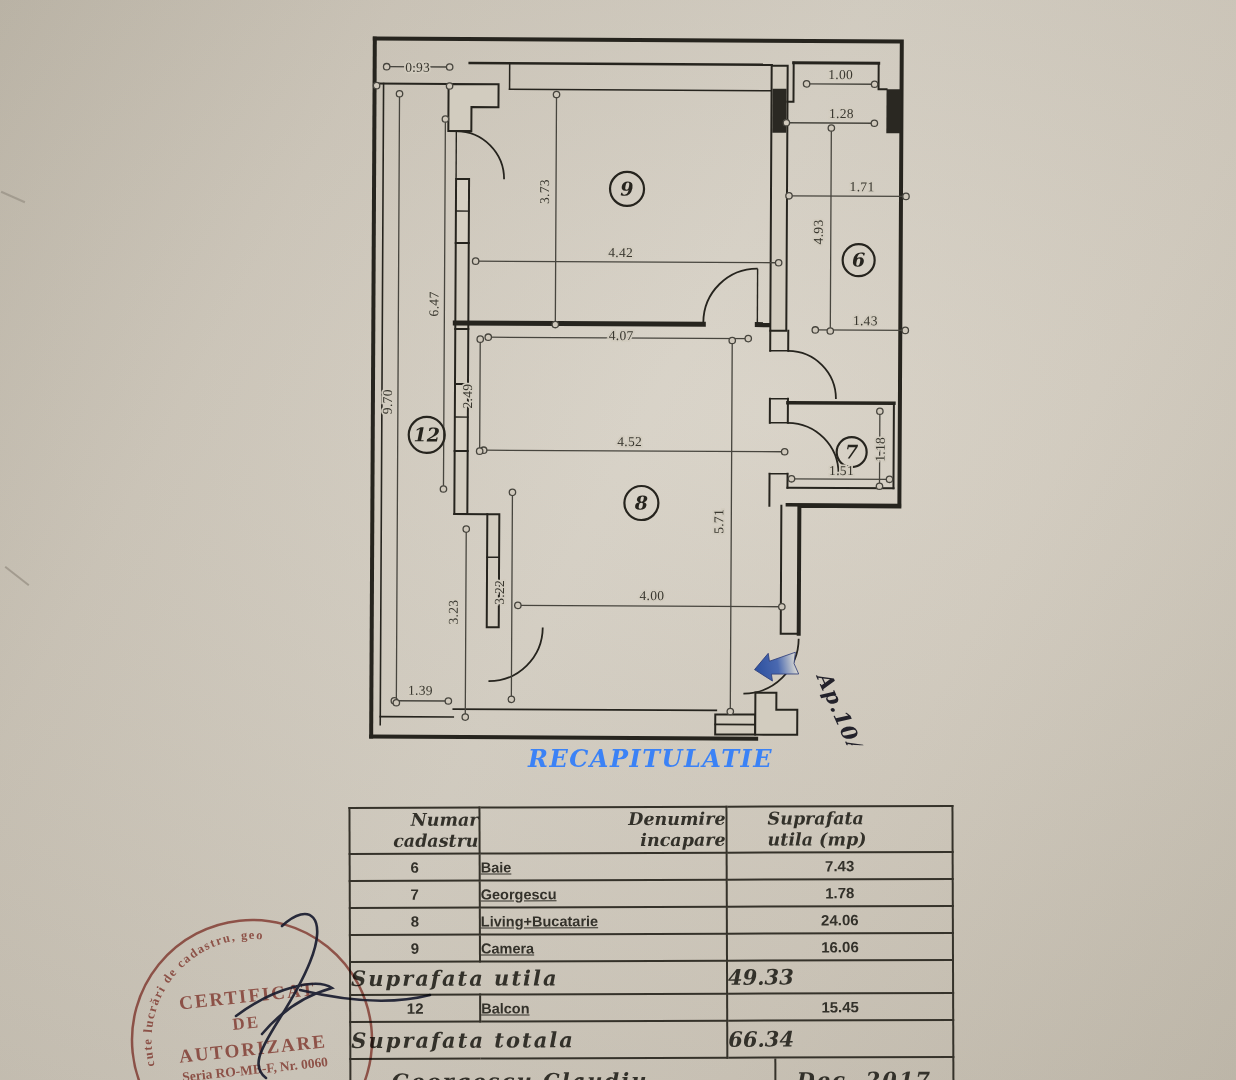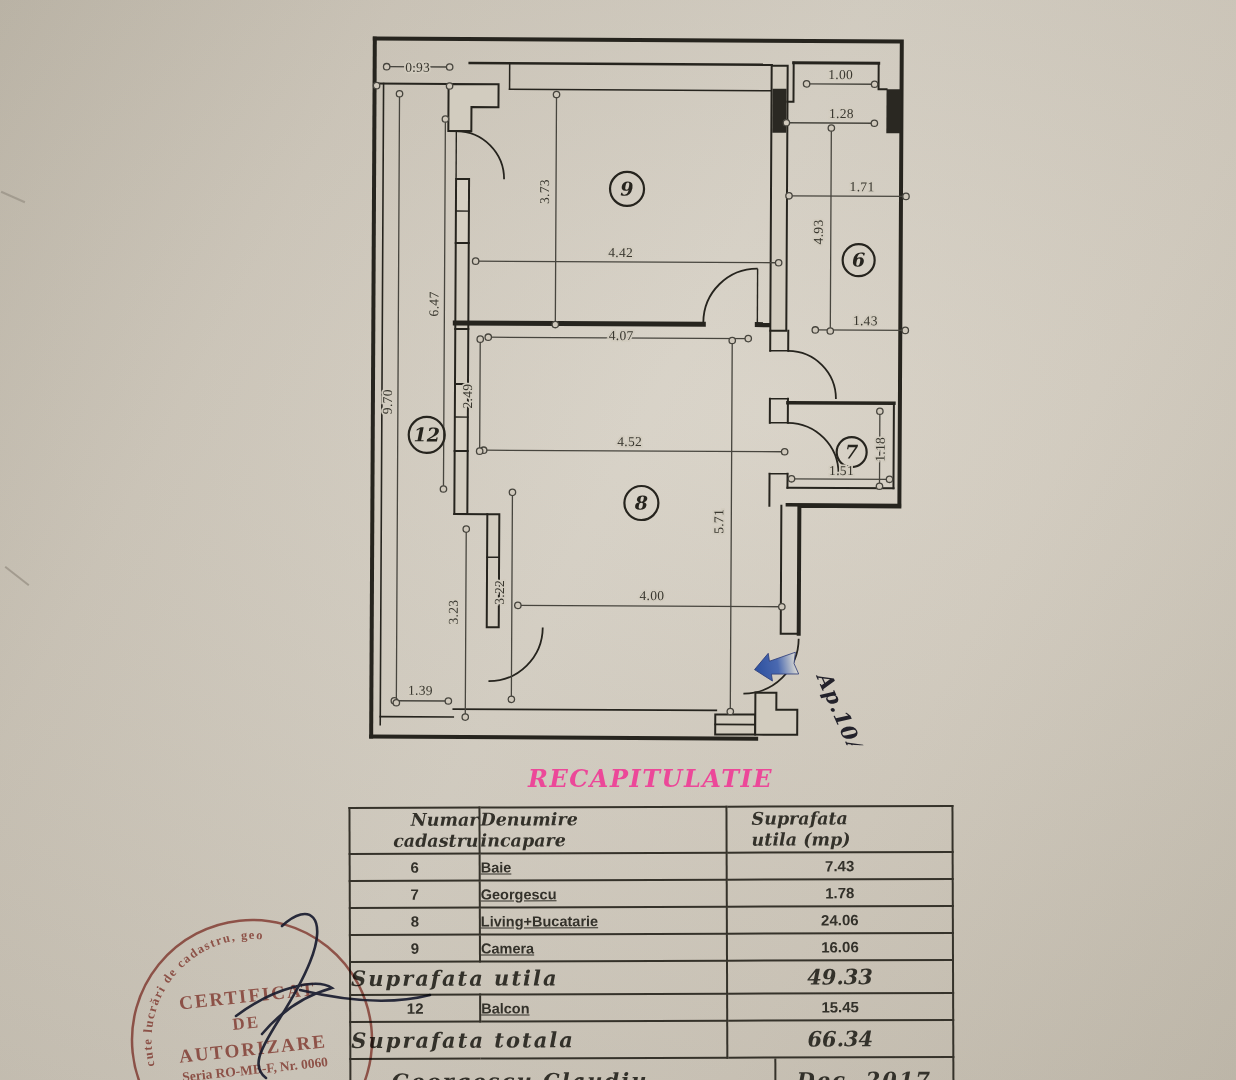--- a/index.html
+++ b/index.html
@@ -13,30 +13,30 @@
   .scratch{position:absolute;left:2px;top:575px;width:30px;height:2px;background:rgba(96,90,78,.35);transform:rotate(38deg);}
   .scratch2{position:absolute;left:0px;top:196px;width:26px;height:2px;background:rgba(96,90,78,.30);transform:rotate(24deg);}
 
   #plan{position:absolute;left:358px;top:28px;transform:rotate(.3deg);}
   #plan .dim{font:13.5px "Liberation Serif",serif;fill:#39372f;text-anchor:middle;
     stroke:#d2ccbf;stroke-width:3.5px;paint-order:stroke;letter-spacing:.3px;}
   #plan .room-num{font:italic bold 19px "DejaVu Serif",serif;fill:#26241e;text-anchor:middle;}
   #plan .apt{font:italic bold 21px "DejaVu Serif",serif;fill:#23222b;letter-spacing:1px;}
 
   
-  #recap-title{position:absolute;left:349px;top:764px;width:603px;text-align:center;
-    font:italic bold 24px "DejaVu Serif",serif;letter-spacing:1.5px;color:#ec4899;}
+  #recap-title{position:absolute;left:349px;top:744px;width:603px;text-align:center;
+    font:italic bold 24px "DejaVu Serif",serif;letter-spacing:1.5px;color:#3b82f6;}
   table.recap{position:absolute;left:349px;top:806px;width:603px;border-collapse:collapse;
     table-layout:fixed;transform:rotate(-.2deg);}
   table.recap td{border:2px solid #35322a;padding:0;vertical-align:middle;color:#33312a;}
   td.hdr{font:italic bold 17.5px "DejaVu Serif",serif;line-height:1.2;}
   td.num,td.val{font:bold 15px "Liberation Sans",sans-serif;text-align:center;}
   td.nam{font:bold 14.5px "Liberation Sans",sans-serif;padding-left:32px;text-decoration:underline;}
   td.script{font:italic bold 21px "DejaVu Serif",serif;letter-spacing:2px;padding-left:55px;}
-  td.scriptval{font:italic bold 21px "DejaVu Serif",serif;text-align:center;}
+  td.scriptval{font:italic bold 21px "DejaVu Serif",serif;}
   .frow{display:flex;height:100%;align-items:flex-start;}
   .fname{width:425px;border-right:2px solid #35322a;height:100%;
     font:italic bold 21px "DejaVu Serif",serif;letter-spacing:2px;padding:9px 0 0 40px;box-sizing:border-box;}
   .fdate{flex:1;text-align:center;font:italic bold 21px "DejaVu Serif",serif;letter-spacing:2px;padding-top:9px;}
 
   #overlay{position:absolute;left:100px;top:890px;mix-blend-mode:multiply;}
   .stamp-txt{fill:#a34b42;text-anchor:middle;}
 </style>
 </head>
 <body>
@@ -219,25 +219,25 @@
       <col style="width:130px">
       <col style="width:247px">
       <col style="width:226px">
     </colgroup>
   <tbody>
       <tr style="height:46px">
     <td class="hdr" style="text-align:right">
       <div>Numar</div>
           <div>cadastru</div>
     </td>
-    <td class="hdr" style="text-align:left">
+    <td class="hdr" style="text-align:right">
       <div>Denumire</div>
           <div>incapare</div>
     </td>
-    <td class="hdr" style="padding-left:24px">
+    <td class="hdr" style="padding-left:40px">
       <div>Suprafata</div>
           <div>utila  (mp)</div>
     </td>
   </tr>
   <tr style="height:27px">
     <td class="num">6</td>
     <td class="nam">Baie</td>
     <td class="val">7.43</td>
   </tr>
   <tr style="height:27px">

